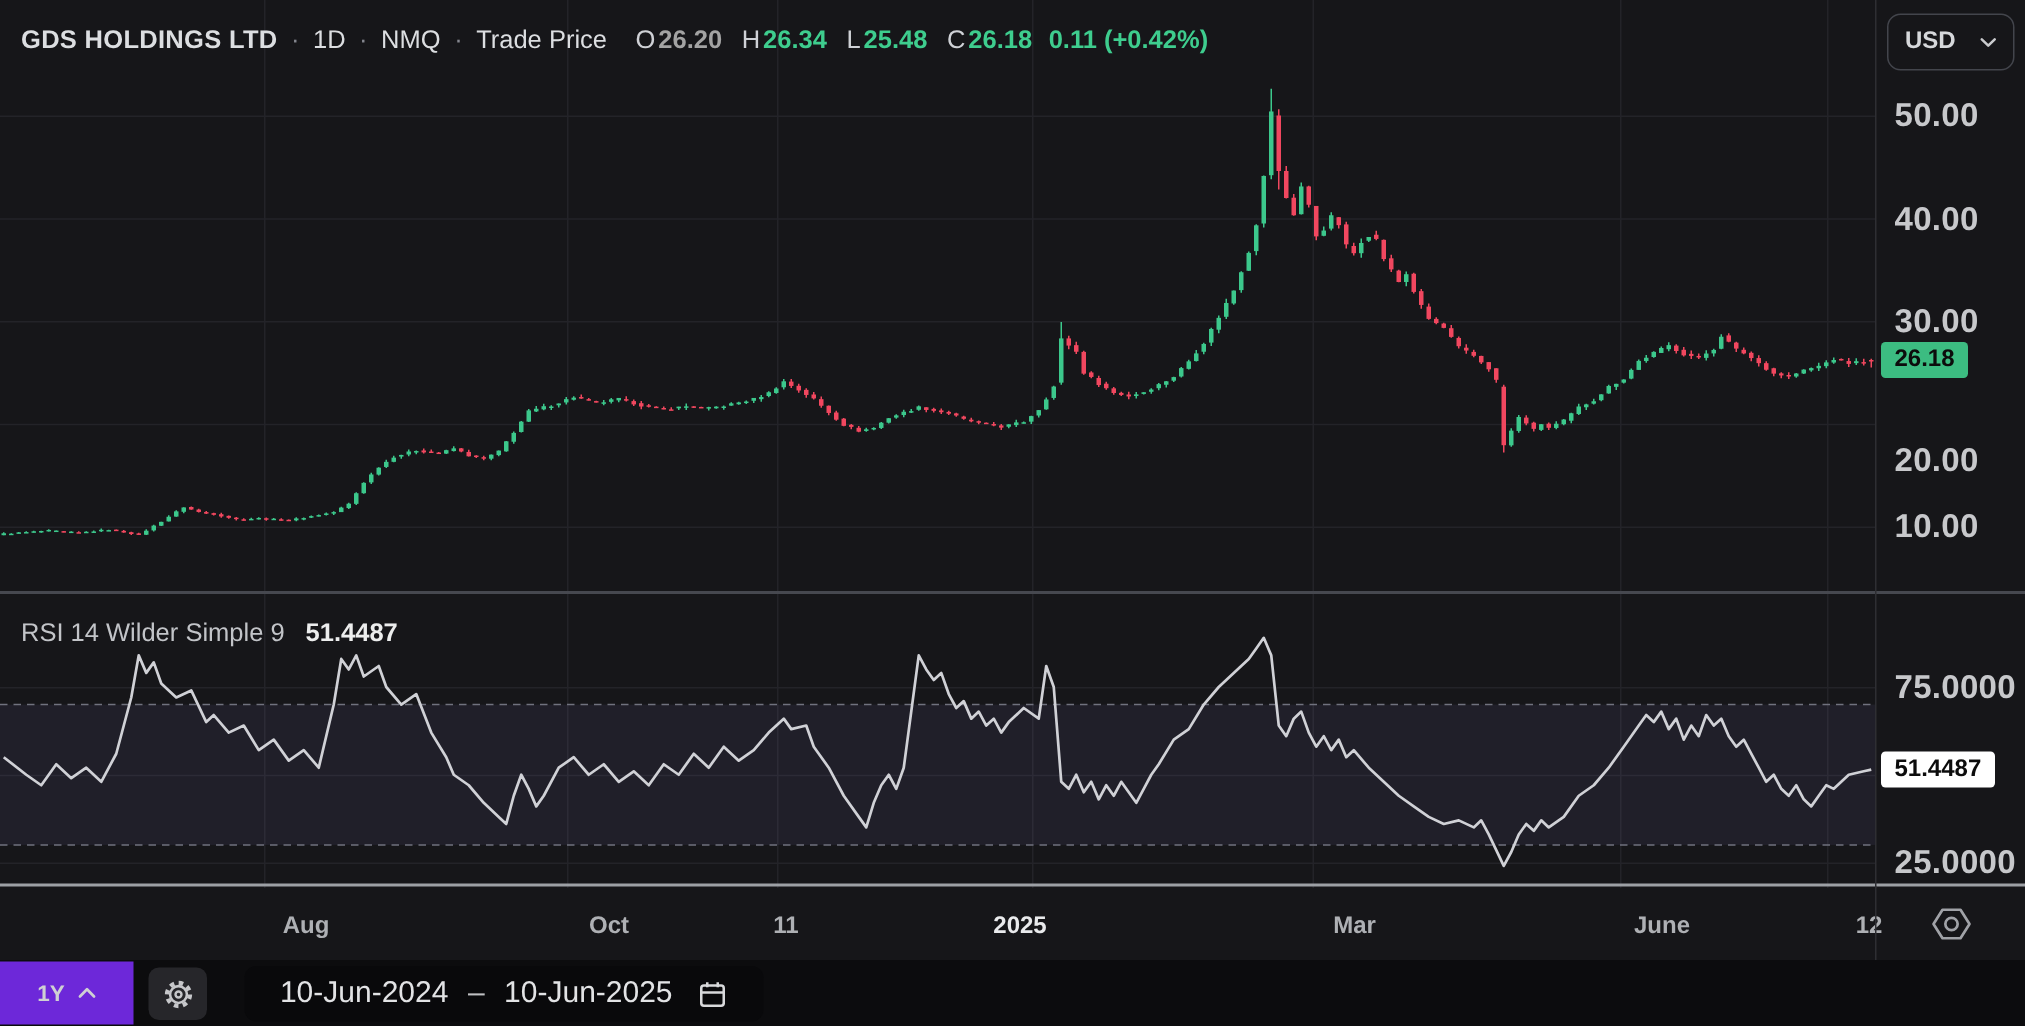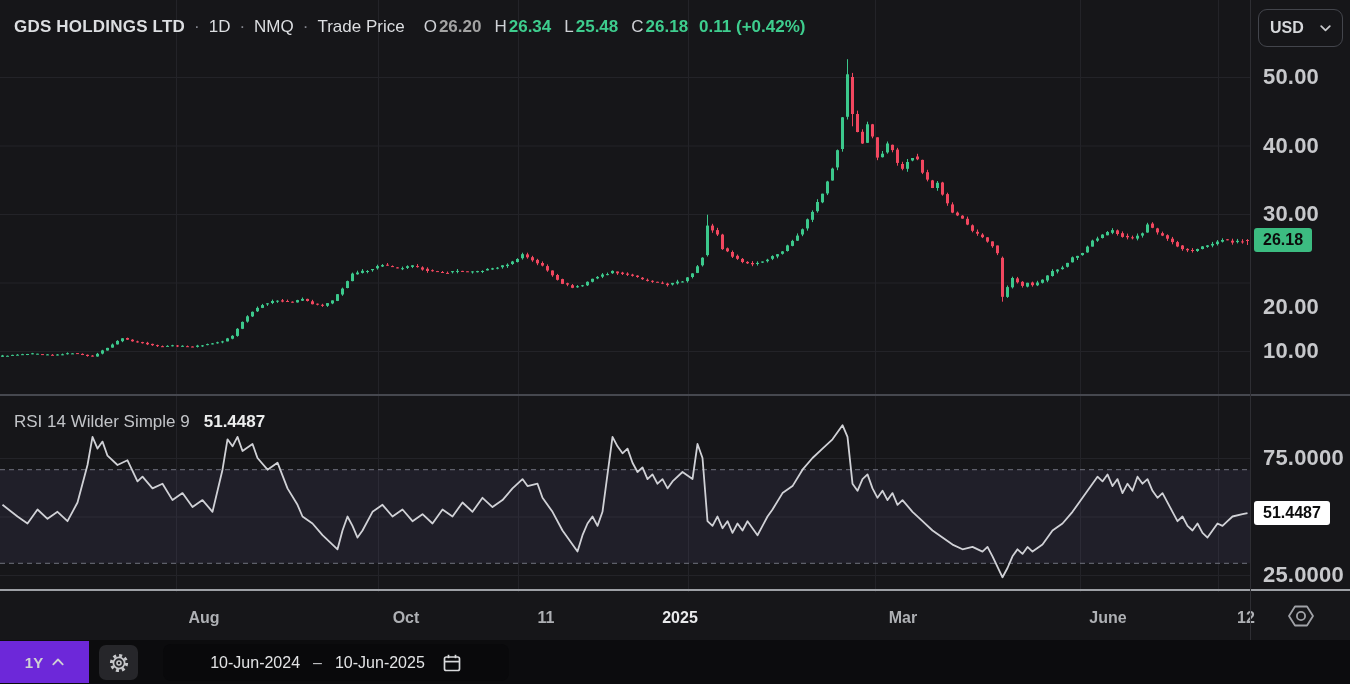--- a/index.html
+++ b/index.html
@@ -77,21 +77,21 @@
     display:flex;align-items:center;justify-content:center;gap:9px;
     font-size:15px;font-weight:600;color:#cfd0d3;cursor:pointer;
   }
   #gear-btn{
     position:absolute;left:99px;top:5px;width:39px;height:35px;background:#26262a;
     border-radius:7px;display:flex;align-items:center;justify-content:center;cursor:pointer;
   }
   #date-range{
     position:absolute;left:163px;top:4px;width:346px;height:37px;box-sizing:border-box;
     background:#09090b;border-radius:8px;display:flex;align-items:center;justify-content:center;
-    gap:13px;font-size:16px;color:#e2e3e5;cursor:pointer;
+    gap:13px;font-size:20px;color:#e2e3e5;cursor:pointer;
   }
   #date-range .dash{color:#bfc0c3;}
   svg{display:block;}
 </style>
 </head>
 <body>
 
 <div id="chart-region">
   <svg id="chart-svg" width="1250" height="592">
       <line x1="176.5" y1="0" x2="176.5" y2="592" stroke="#232328"></line>
@@ -672,21 +672,21 @@
   <span>
     <svg width="11" height="7" viewBox="0 0 11 7">
         <polyline points="1.2,1.2 5.5,5.4 9.8,1.2" fill="none" stroke="#c9cacd" stroke-width="1.7" stroke-linecap="round" stroke-linejoin="round"></polyline>
       </svg>
   </span>
 </div>
 
 <div id="time-axis">
     <div class="time-label" style="left: 176px;">Aug</div>
     <div class="time-label" style="left: 378px;">Oct</div>
-    <div class="time-label" style="left: 518px;">11</div>
+    <div class="time-label" style="left: 496px;">11</div>
     <div class="time-label em" style="left: 652px;">2025</div>
     <div class="time-label" style="left: 875px;">Mar</div>
     <div class="time-label" style="left: 1080px;">June</div>
     <div class="time-label" style="left: 1218px;">12</div>
   </div>
 <div id="axis-corner">
   <span>
     <svg width="30" height="26" viewBox="0 0 30 26">
       <polygon points="9,3.5 21,3.5 27,13 21,22.5 9,22.5 3,13" fill="none" stroke="#a0a2a7" stroke-width="1.8" stroke-linejoin="round"></polygon>
       <circle cx="15" cy="13" r="4.1" fill="none" stroke="#a0a2a7" stroke-width="1.8"></circle>

